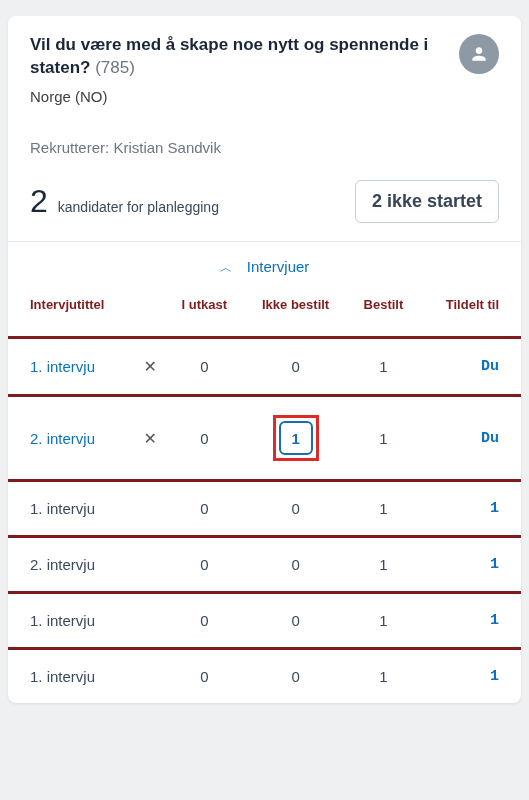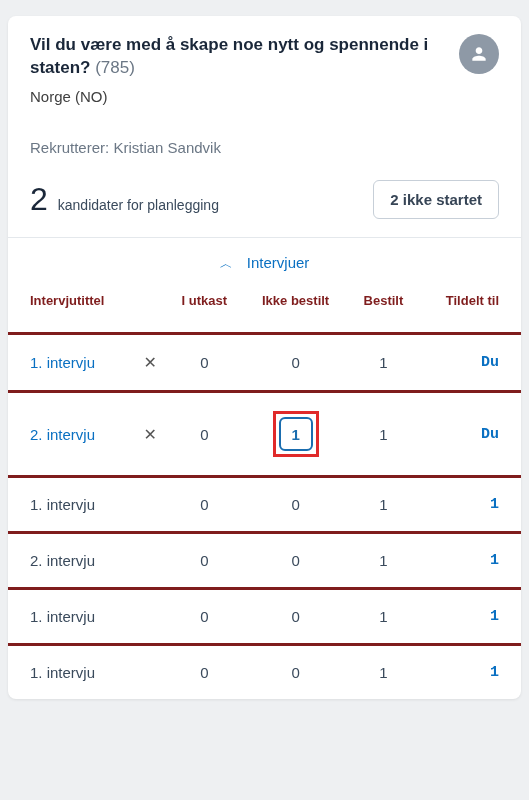--- a/index.html
+++ b/index.html
@@ -57,21 +57,21 @@
     border-bottom: 1px solid #e4e8ec;
   }
   .summary-left { display: flex; align-items: baseline; gap: 10px; }
   .big-num { font-size: 32px; font-weight: 400; color: #1a2739; }
   .sum-label { font-size: 14px; color: #3a4a5c; }
   .status-btn {
     border: 1px solid #c7cfd8;
     background: #fff;
     border-radius: 6px;
     padding: 10px 16px;
-    font-size: 15px;
+    font-size: 18px;
     color: #374556;
     cursor: pointer;
     font-weight: 600;
   }
   .collapse-row {
     text-align: center;
     padding: 16px 0 10px;
     color: #0a70c2;
     font-size: 15px;
     cursor: pointer;

